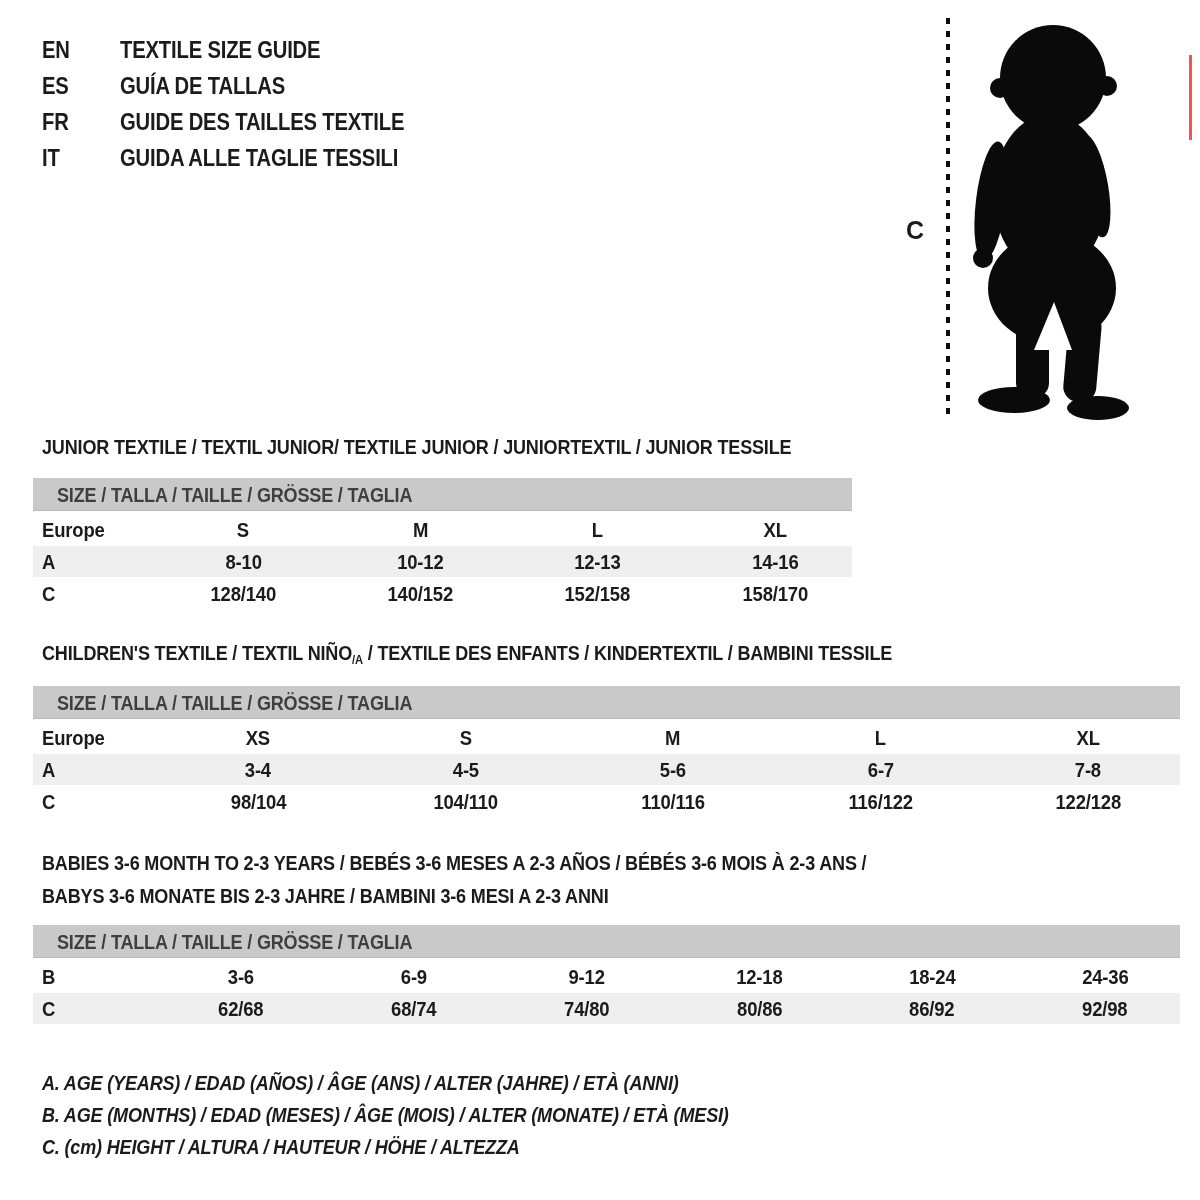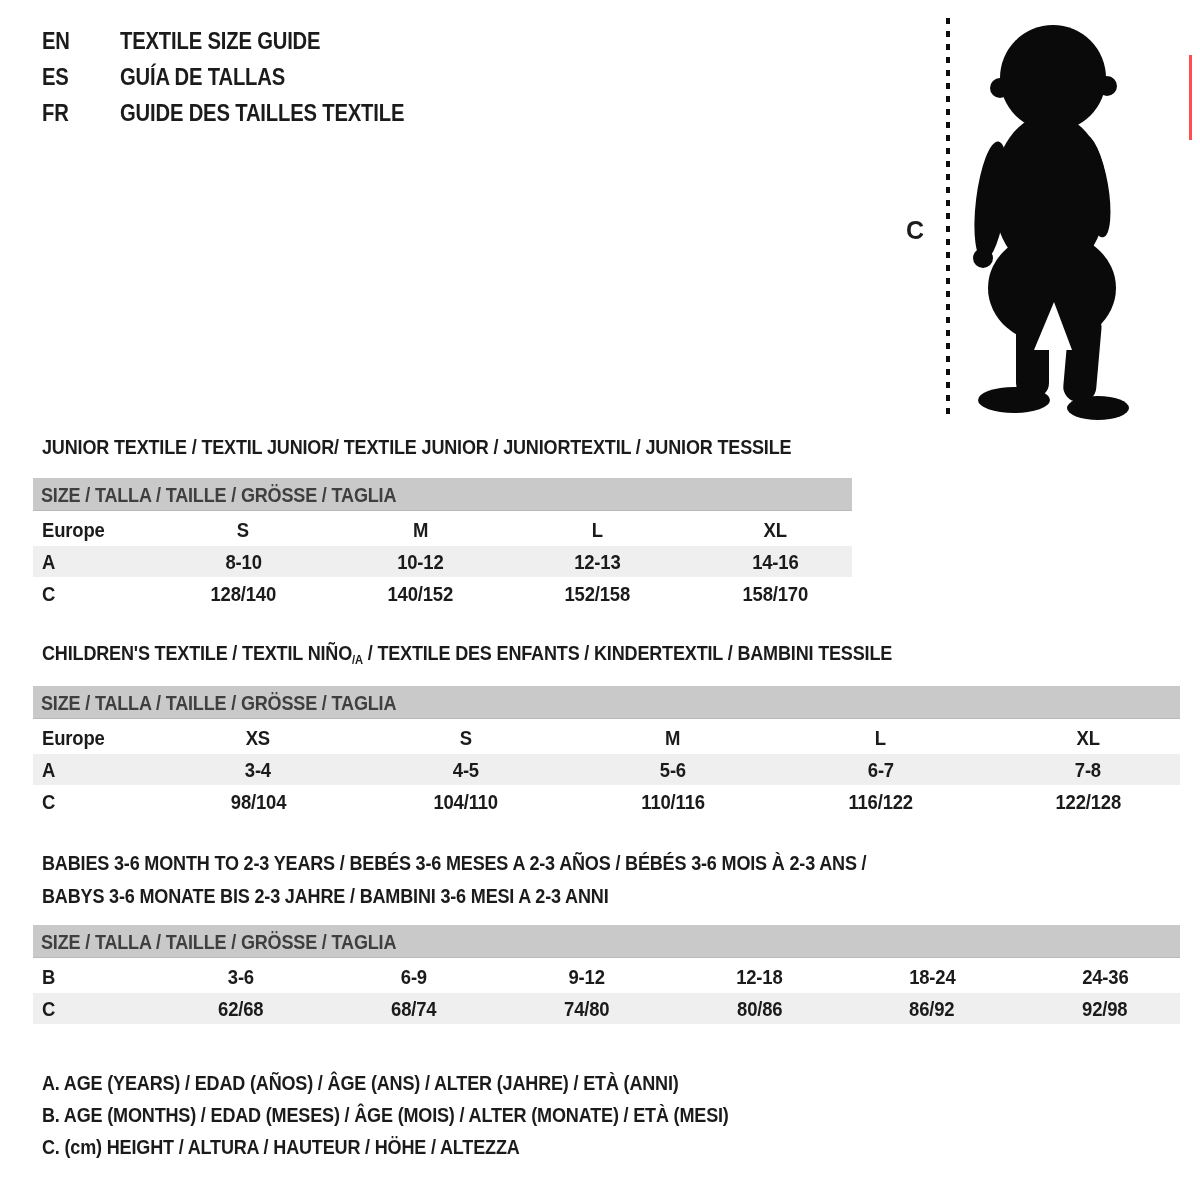--- a/index.html
+++ b/index.html
@@ -11,64 +11,68 @@
   }
   .abs{position:absolute;}
   
   .cond{display:inline-block;transform:scaleX(0.88);transform-origin:0 50%;
         letter-spacing:-0.2px;white-space:nowrap;}
   .cond-c{display:inline-block;transform:scaleX(0.88);transform-origin:50% 50%;
         letter-spacing:-0.2px;white-space:nowrap;}
 
   
   .lang-block{left:42px;top:28px;}
-  .lang-row{display:flex;align-items:flex-start;height:36px;font-size:23px;}
+  .lang-row{display:flex;align-items:flex-end;height:36px;font-size:23px;}
   .lang-code{width:78px;}
 
   
   .c-label{left:906px;top:216px;font-size:25px;}
   .dash-line{left:944px;top:16px;}
   .silhouette{left:958px;top:16px;}
   .edge-red{left:1189px;top:55px;width:3px;height:85px;background:#ff2222;opacity:.8;}
 
   
   .section-title{left:42px;font-size:20.5px;}
   .section-title .sub{font-size:0.62em;vertical-align:-0.28em;}
 
   
   .tbl{left:33px;}
   .tbl-junior{width:819px;}
   .tbl-wide{width:1147px;}
-  .tbl-head{background:#c9c9c9;height:33px;line-height:33px;padding-left:8px;
+  .tbl-head{background:#c9c9c9;height:33px;line-height:33px;padding-left:24px;
             font-size:20.5px;color:#3f3f3f;margin-bottom:3px;
             border-bottom:1px solid #b9b9b9;box-sizing:border-box;}
   .row{display:flex;align-items:center;height:31px;margin-bottom:1px;font-size:21px;gap:23px;}
   .row.shaded{background:#efefef;}
   .row .lbl{width:110px;padding-left:9px;box-sizing:border-box;flex:none;}
   .row .cell{flex:1;text-align:center;}
 
   
   .legend{left:42px;top:1067px;font-size:20.5px;}
-  .legend-line{height:32px;line-height:32px;}
+  .legend-line{height:32px;line-height:32px;font-style:italic;}
 </style>
 </head>
 <body>
 
 <div class="abs lang-block">
   <div class="lang-row">
     <span class="lang-code"><span class="cond">EN</span></span>
     <span class="cond">TEXTILE SIZE GUIDE</span>
   </div>
   <div class="lang-row">
     <span class="lang-code"><span class="cond">ES</span></span>
     <span class="cond">GUÍA DE TALLAS</span>
   </div>
   <div class="lang-row">
     <span class="lang-code"><span class="cond">FR</span></span>
     <span class="cond">GUIDE DES TAILLES TEXTILE</span>
+  </div>
+  <div class="lang-row">
+    <span class="lang-code"><span class="cond">IT</span></span>
+    <span class="cond">GUIDA ALLE TAGLIE TESSILI</span>
   </div>
 </div>
 
 <div class="abs c-label">C</div>
 
 <svg class="abs dash-line" width="8" height="404">
   <line x1="4" y1="2" x2="4" y2="402" stroke="#0d0d0d" stroke-width="4" stroke-dasharray="6 7"></line>
 </svg>
 
 <svg class="abs silhouette" width="195" height="404" viewBox="0 0 195 404">

